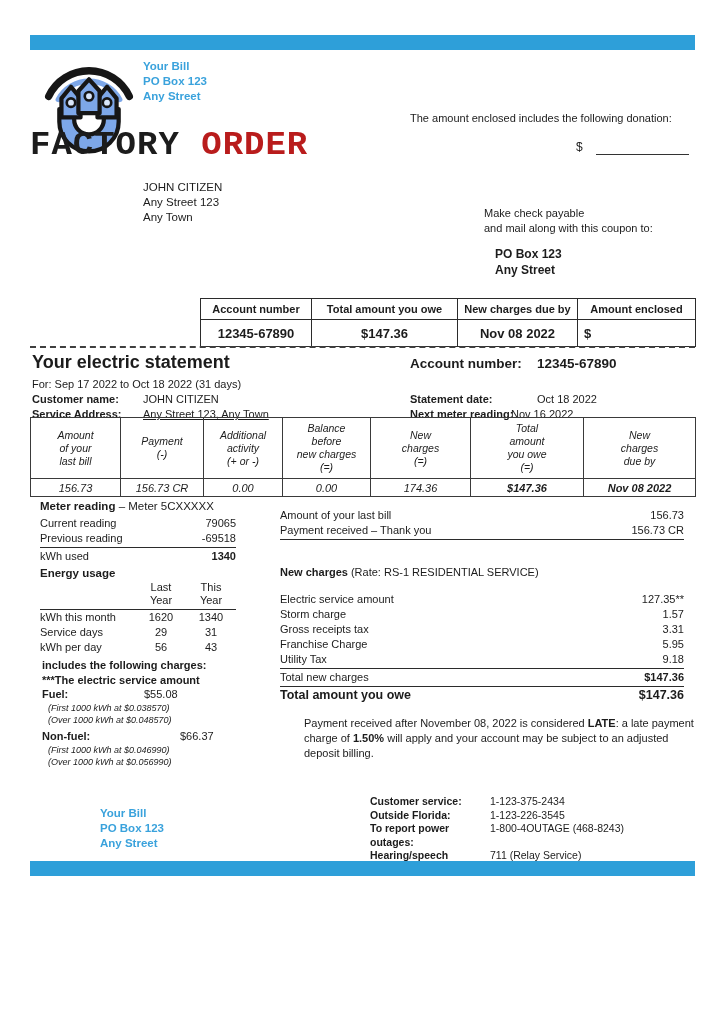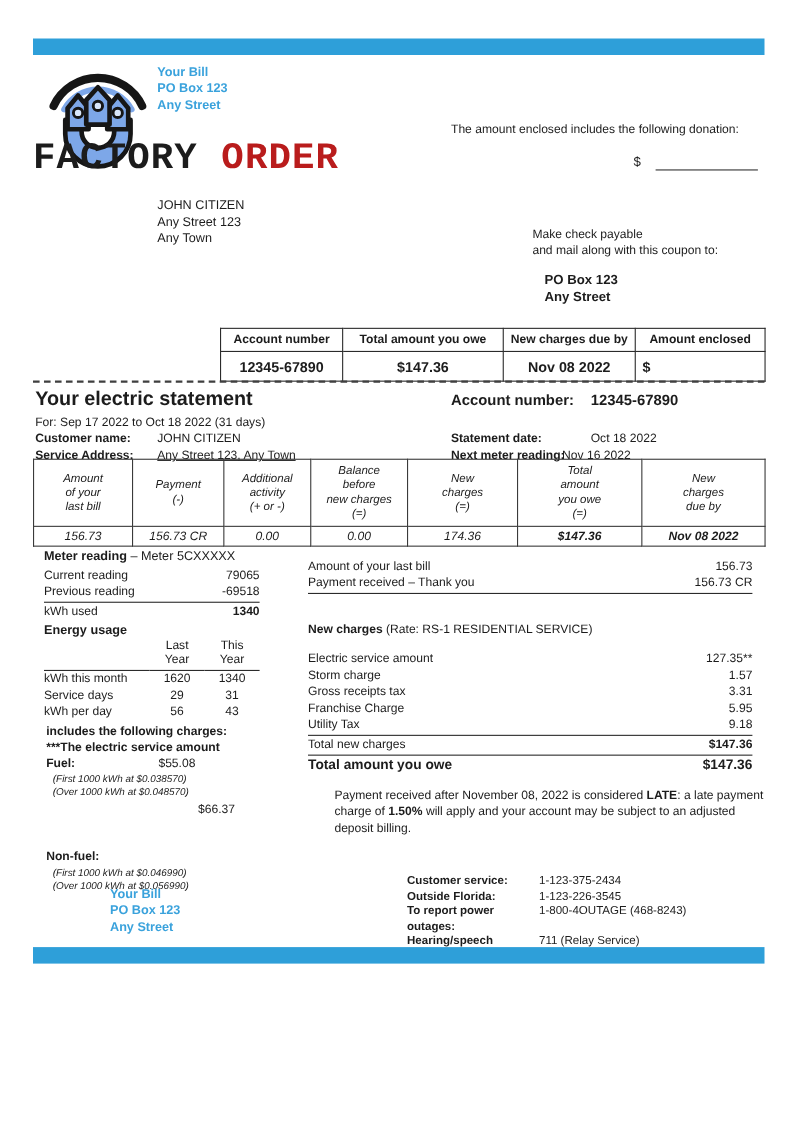--- a/index.html
+++ b/index.html
@@ -41,21 +41,21 @@
   .divider { border-top:1px solid #2b2b2b; margin:1px 0; }
 
   
   table.energy { border-collapse:collapse; table-layout:fixed; width:196px; font-size:11px; }
   table.energy th { font-weight:normal; white-space:pre-line; line-height:13px; text-align:center; border-bottom:1px solid #2b2b2b; padding-bottom:2px; }
   table.energy td { height:15px; }
   table.energy td.num { text-align:center; }
 
   .fn-row { display:flex; font-size:11px; line-height:15px; }
   .fn-label { width:102px; font-weight:bold; }
-  .fn-label-wide { width:138px; font-weight:bold;margin-top:43px; }
+  .fn-label-wide { width:138px; font-weight:bold; }
 
   .contact-row { display:flex; font-size:10.5px; line-height:13.5px; }
   .contact-label { width:120px; font-weight:bold; }
 </style>
 </head>
 <body>
 
 <div class="bar" style="top:35px"></div>
 
 <div class="abs" style="left:36px; top:56px; width:106px; height:106px;">

